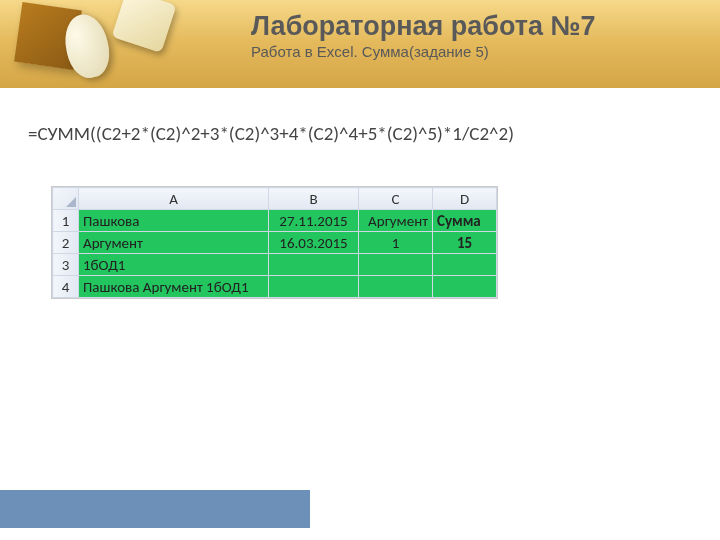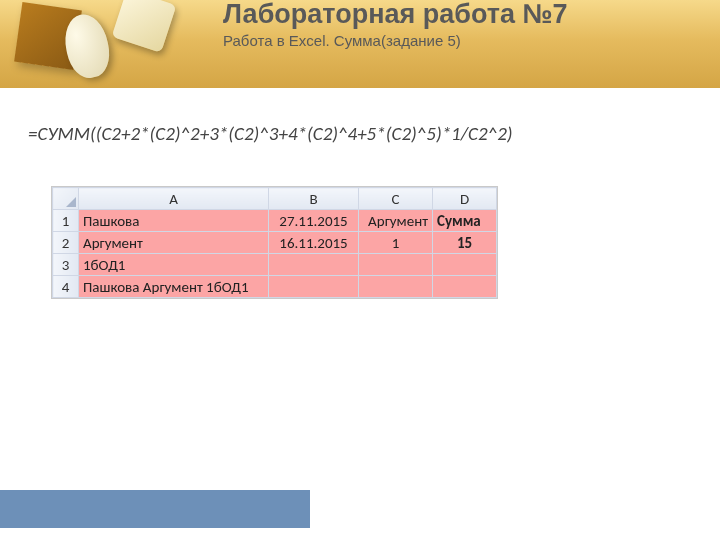--- a/index.html
+++ b/index.html
@@ -11,21 +11,22 @@
     background: #fff;
     position: relative;
     overflow: hidden;
   }
   .header-band {
     width: 100%;
     height: 88px;
     background: linear-gradient(to bottom, #f6d98a 0%, #e5bb5e 45%, #d4a545 100%);
     position: relative;
     display: flex;
-    align-items: flex-start;
+    align-items: center;
+    gap: 28px;
   }
   .deco {
     width: 195px;
     height: 88px;
     position: relative;
     overflow: hidden;
   }
   .deco-square {
     position: absolute;
     width: 60px;
@@ -73,35 +74,34 @@
   .subtitle {
     font-size: 15px;
     color: #595959;
     margin: 2px 0 16px 0;
   }
   .formula {
     font-family: Calibri, Arial, sans-serif;
     font-size: 19px;
     color: #444;
     margin: 34px 9px 0 28px;
-    font-style: italic;
   }
   .sheet {
     margin: 42px 0 0 52px;
     border-collapse: collapse;
     font-family: Calibri, Arial, sans-serif;
     font-size: 15px;
     color: #222;
     box-shadow: 0 0 0 1px #c9c9c9;
   }
   .sheet th, .sheet td {
     border: 1px solid #d0d7e5;
     height: 22px;
     padding: 0 4px;
-    background: #fca5a5;
+    background: #22c55e;
     text-align: left;
     vertical-align: middle;
   }
   .sheet th {
     background: linear-gradient(to bottom, #f3f6fb, #e2e8f2);
     text-align: center;
     font-weight: normal;
     color: #333;
   }
   .sheet .rowhdr {
@@ -168,21 +168,21 @@
   <tr>
     <td class="rowhdr">1</td>
     <td class="colA">Пашкова</td>
     <td class="colB">27.11.2015</td>
     <td class="colC" style="text-align:right">Аргумент</td>
     <td class="colD" style="text-align:left">Сумма</td>
   </tr>
   <tr>
     <td class="rowhdr">2</td>
     <td class="colA">Аргумент</td>
-    <td class="colB">16.11.2015</td>
+    <td class="colB">16.03.2015</td>
     <td class="colC">1</td>
     <td class="colD">15</td>
   </tr>
   <tr>
     <td class="rowhdr">3</td>
     <td class="colA">1бОД1</td>
     <td class="colB"></td>
     <td class="colC"></td>
     <td class="colD"></td>
   </tr>

